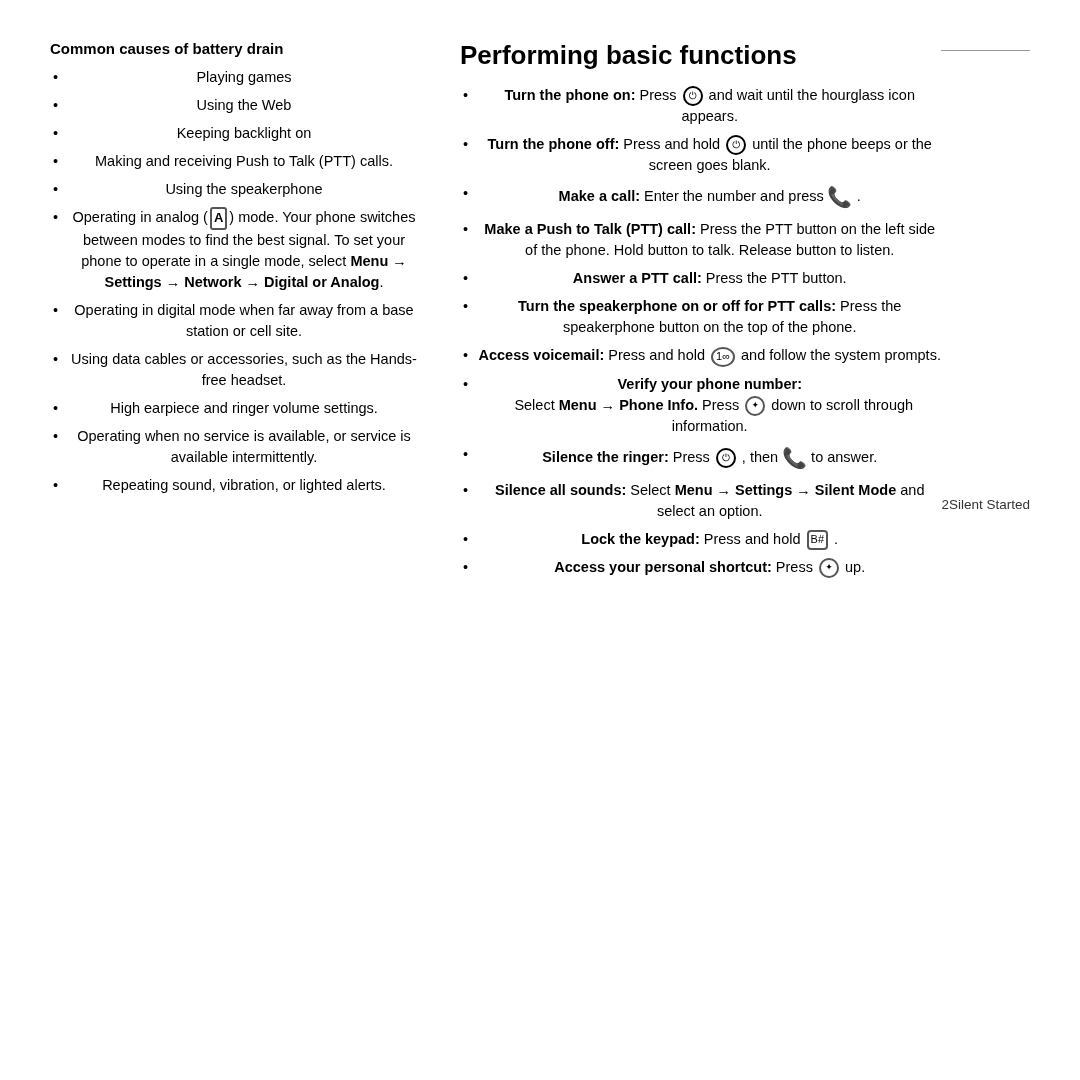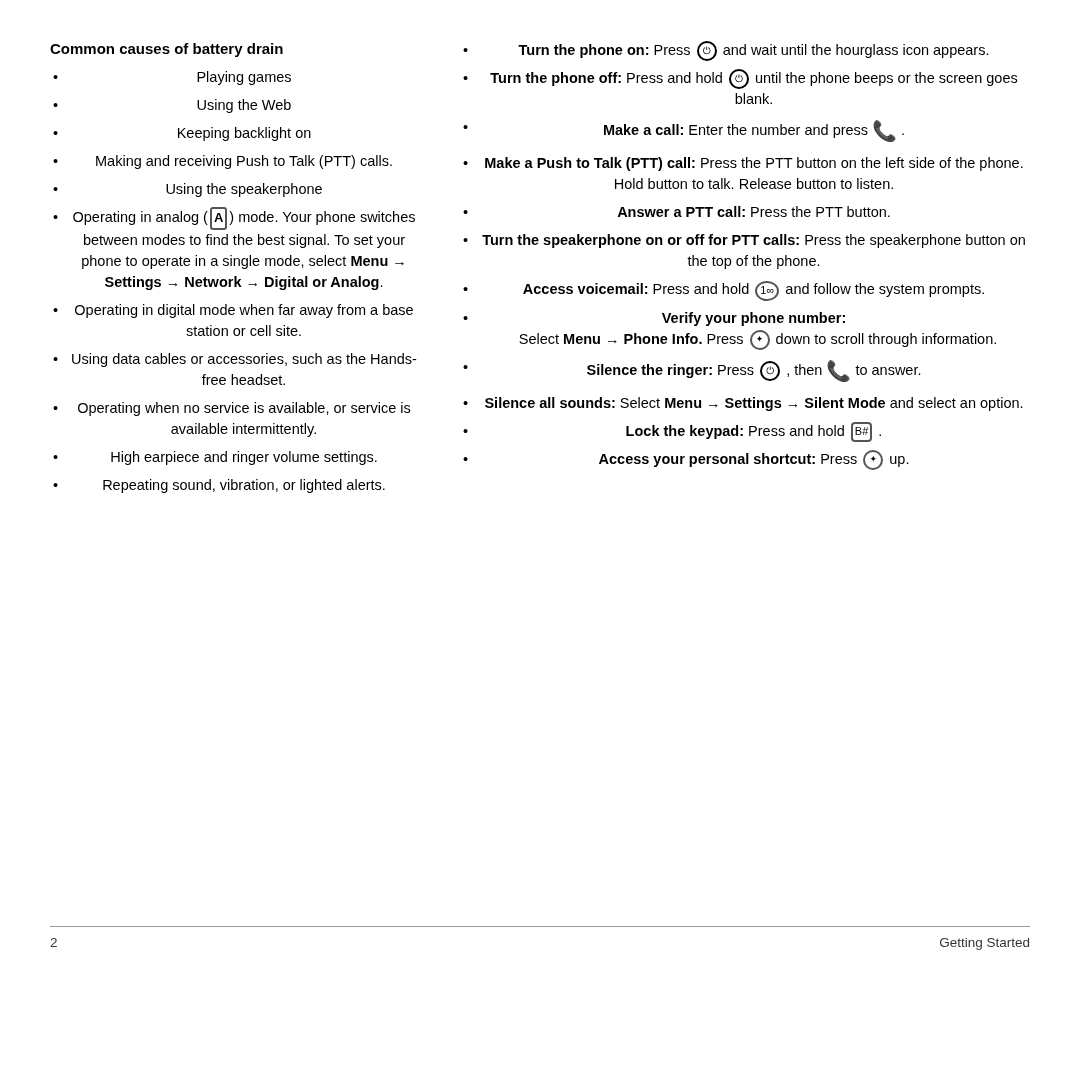--- a/index.html
+++ b/index.html
@@ -10,21 +10,20 @@
       font-family: Arial, Helvetica, sans-serif;
       font-size: 15px;
       color: #000;
       overflow: hidden;
     }
     .page {
       width: 1080px;
       height: 980px;
       padding: 40px 50px 30px 50px;
       display: flex;
-      flex-direction: column;
     }
     .content-area {
       display: flex;
       flex-direction: row;
       gap: 40px;
       flex: 1;
     }
     .left-column {
       width: 370px;
       flex-shrink: 0;
@@ -137,41 +136,42 @@
       <div class="section-title">Common causes of battery drain</div>
       <ul>
         <li>Playing games</li>
         <li>Using the Web</li>
         <li>Keeping backlight on</li>
         <li>Making and receiving Push to Talk (PTT) calls.</li>
         <li>Using the speakerphone</li>
         <li>Operating in analog (<span class="icon-A">A</span>) mode. Your phone switches between modes to find the best signal. To set your phone to operate in a single mode, select <strong>Menu → Settings → Network → Digital or Analog</strong>.</li>
         <li>Operating in digital mode when far away from a base station or cell site.</li>
         <li>Using data cables or accessories, such as the Hands-free headset.</li>
+        <li>High earpiece and ringer volume settings.</li>
         <li>Operating when no service is available, or service is available intermittently.</li>
-        <li>High earpiece and ringer volume settings.</li>
         <li>Repeating sound, vibration, or lighted alerts.</li>
       </ul>
     </div>
 
     <div class="right-column">
+      <div class="page-title">Performing basic functions</div>
       <ul>
         <li><strong>Turn the phone on:</strong> Press <span class="icon-circle" style="font-size:10px;display:inline-flex;align-items:center;justify-content:center;">⏻</span> and wait until the hourglass icon appears.</li>
         <li><strong>Turn the phone off:</strong> Press and hold <span class="icon-circle" style="font-size:10px;display:inline-flex;align-items:center;justify-content:center;">⏻</span> until the phone beeps or the screen goes blank.</li>
         <li><strong>Make a call:</strong> Enter the number and press <span style="font-size:20px;vertical-align:middle;">📞</span> .</li>
         <li><strong>Make a Push to Talk (PTT) call:</strong> Press the PTT button on the left side of the phone. Hold button to talk. Release button to listen.</li>
         <li><strong>Answer a PTT call:</strong> Press the PTT button.</li>
         <li><strong>Turn the speakerphone on or off for PTT calls:</strong> Press the speakerphone button on the top of the phone.</li>
         <li><strong>Access voicemail:</strong> Press and hold <span class="icon-1">1∞</span> and follow the system prompts.</li>
         <li><strong>Verify your phone number:</strong><br>&nbsp;&nbsp;Select <strong>Menu → Phone Info.</strong> Press <span class="icon-nav"></span> down to scroll through information.</li>
         <li><strong>Silence the ringer:</strong> Press <span class="icon-circle" style="font-size:10px;display:inline-flex;align-items:center;justify-content:center;">⏻</span> , then <span style="font-size:20px;vertical-align:middle;">📞</span> to answer.</li>
         <li><strong>Silence all sounds:</strong> Select <strong>Menu → Settings → Silent Mode</strong> and select an option.</li>
         <li><strong>Lock the keypad:</strong> Press and hold <span class="icon-hash" style="border-radius:4px;">B#</span> .</li>
         <li><strong>Access your personal shortcut:</strong> Press <span class="icon-nav"></span> up.</li>
       </ul>
     </div>
   </div>
 
   <div class="footer">
     <span>2</span>
-    <span>Getting Started</span>
+    <span>Silent Started</span>
   </div>
 </div>
 
 </body></html>

